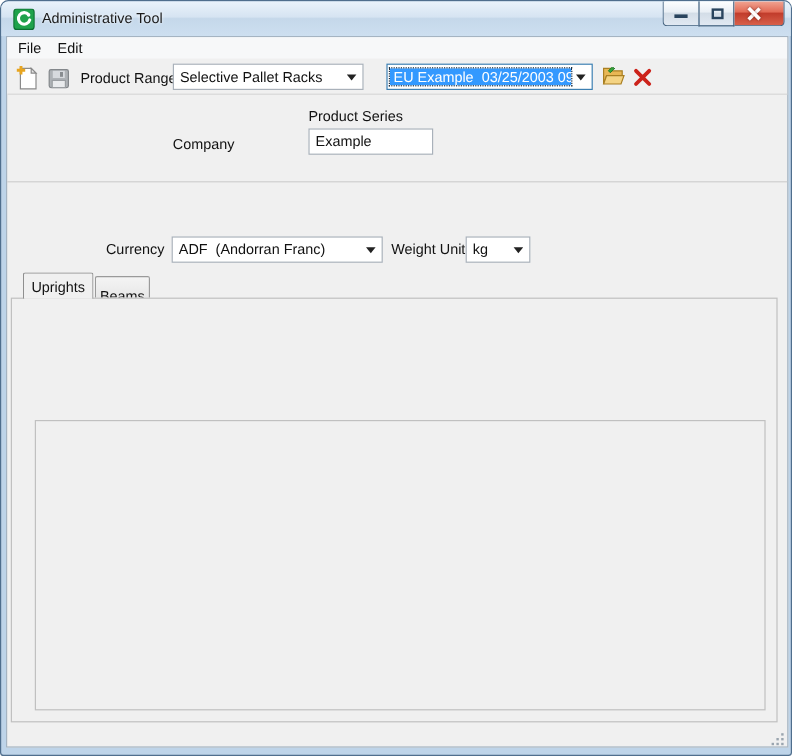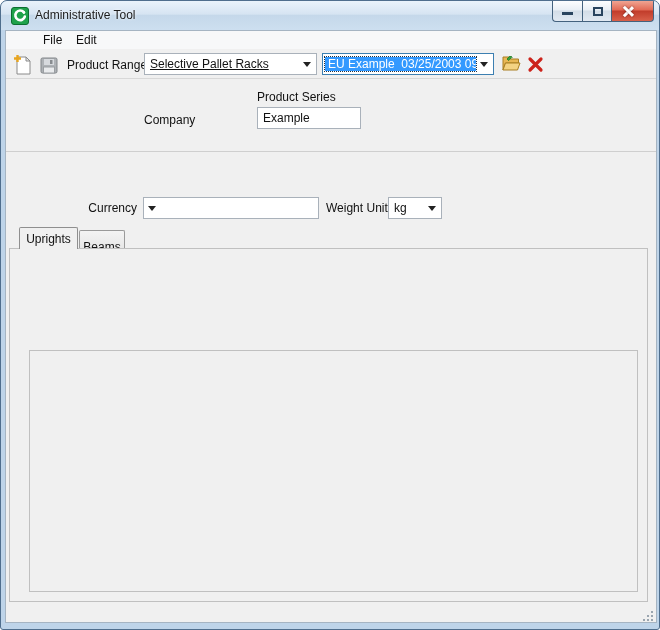--- a/index.html
+++ b/index.html
@@ -23,21 +23,21 @@
              background:linear-gradient(#f0a492,#e26a55 45%,#c13c2b 50%,#d8604a); }
   .glyph-min { position:absolute; left:9px; top:11px; width:11px; height:3px; background:#29445e; }
   .glyph-max { position:absolute; left:10px; top:6px; width:10px; height:9px; border:2px solid #29445e; background:transparent; }
   .glyph-close-a,.glyph-close-b { position:absolute; left:15px; top:4px; width:2.5px; height:13px; background:#fff;
               box-shadow:0 0 2px rgba(60,0,0,.6); }
   .glyph-close-a { transform:rotate(45deg); } .glyph-close-b { transform:rotate(-45deg); }
   
   .client { position:absolute; left:4px; top:29px; width:652px; height:593px;
             background:#f0f0f0; border:1px solid #a5b4c2; }
   .menubar { position:absolute; left:5px; top:30px; width:650px; height:18px; background:#f7f8f9; }
-  .menu-item { position:absolute; top:32px; cursor:default;margin-left:28px; }
+  .menu-item { position:absolute; top:32px; cursor:default; }
   .toolbar { position:absolute; left:5px; top:48px; width:650px; height:30px;
              border-bottom:1px solid #d8d8d8; background:#f0f0f0; }
   .tool-label { position:absolute; }
   .sep-line { position:absolute; left:5px; top:150px; width:650px; height:1px; background:#cfcfcf; }
   
   .combo { position:absolute; background:#fff; border:1px solid #a9b1ba; display:flex; align-items:center; }
   .combo .value { padding-left:5px; white-space:pre; overflow:hidden; flex:1; }
   .combo .arrow { width:17px; align-self:stretch; position:relative; flex:none; }
   .combo .arrow::after { content:""; position:absolute; left:4px; top:8px;
         border-left:4px solid transparent; border-right:4px solid transparent; border-top:5px solid #222; }
@@ -126,21 +126,21 @@
     <path d="M13 3 v4 h4 z" fill="#e8e8e8" stroke="#8a8a8a"></path>
     <path d="M4.5 1 v7 M1 4.5 h7" stroke="#e8a51f" stroke-width="2.4"></path>
   </svg>
   <svg style="position:absolute;left:39px;top:56px;" width="18" height="17" viewBox="0 0 18 17">
     <rect x="1" y="1" width="16" height="15" rx="1.5" fill="#aeb2b6" stroke="#83878b"></rect>
     <rect x="4" y="2" width="10" height="6" fill="#d7dade"></rect>
     <rect x="10" y="3" width="2.5" height="4" fill="#888c90"></rect>
     <rect x="3.5" y="10" width="11" height="6" fill="#e9ebed" stroke="#9a9ea2"></rect>
   </svg>
   <span class="tool-label" style="left:66px;top:57px;">Product Range</span>
-  <div class="combo" style="left:143px;top:52px;width:173px;height:22px;text-decoration:underline;">
+  <div class="combo" style="left:143px;top:52px;width:159px;height:22px;">
     <span class="value">Selective Pallet Racks</span>
     <span class="arrow"></span>
   </div>
   <div class="combo focused" style="left:321px;top:52px;width:172px;height:22px;">
     <span class="value">EU Example  03/25/2003 09:40</span>
     <span class="arrow"></span>
   </div>
   <svg style="position:absolute;left:500px;top:54px;" width="21" height="18" viewBox="0 0 21 18">
     <path d="M2 6 v9 l2.5-7 h13 v-4 h-8 l-1.5-2 h-6 z" fill="#e8b755" stroke="#a97f22"></path>
     <path d="M4.5 8 h14.5 l-2.5 7 h-14.5 z" fill="#f4d383" stroke="#a97f22"></path>
@@ -150,20 +150,21 @@
     <path d="M3 3 L14 14 M14 3 L3 14" stroke="#CC231B" stroke-width="3.2" stroke-linecap="round"></path>
   </svg>
 
   <span class="lbl" style="left:143px;top:89px;margin-top:23px;">Company</span>
   <span class="lbl" style="left:256px;top:89px;">Product Series</span>
   <input class="tbox" style="left: 256px; top: 106px; width: 104px; height: 22px;" value="Example">
   <div class="sep-line"></div>
 
   <span class="lbl ta-r" style="left:40px;top:200px;width:96px;">Currency</span>
   <div class="combo" style="left:142px;top:196px;width:176px;height:22px;">
+    <span class="value">ADF  (Andorran Franc)</span>
     <span class="arrow"></span>
   </div>
   <span class="lbl" style="left:325px;top:200px;">Weight Unit</span>
   <div class="combo" style="left:387px;top:196px;width:54px;height:22px;">
     <span class="value">kg</span>
     <span class="arrow"></span>
   </div>
 
   <div class="tab active" style="left:18px;top:226px;width:59px;height:22px;">Uprights</div>
   <div class="tab" style="left:78px;top:229px;width:46px;height:33px;">Beams</div>

